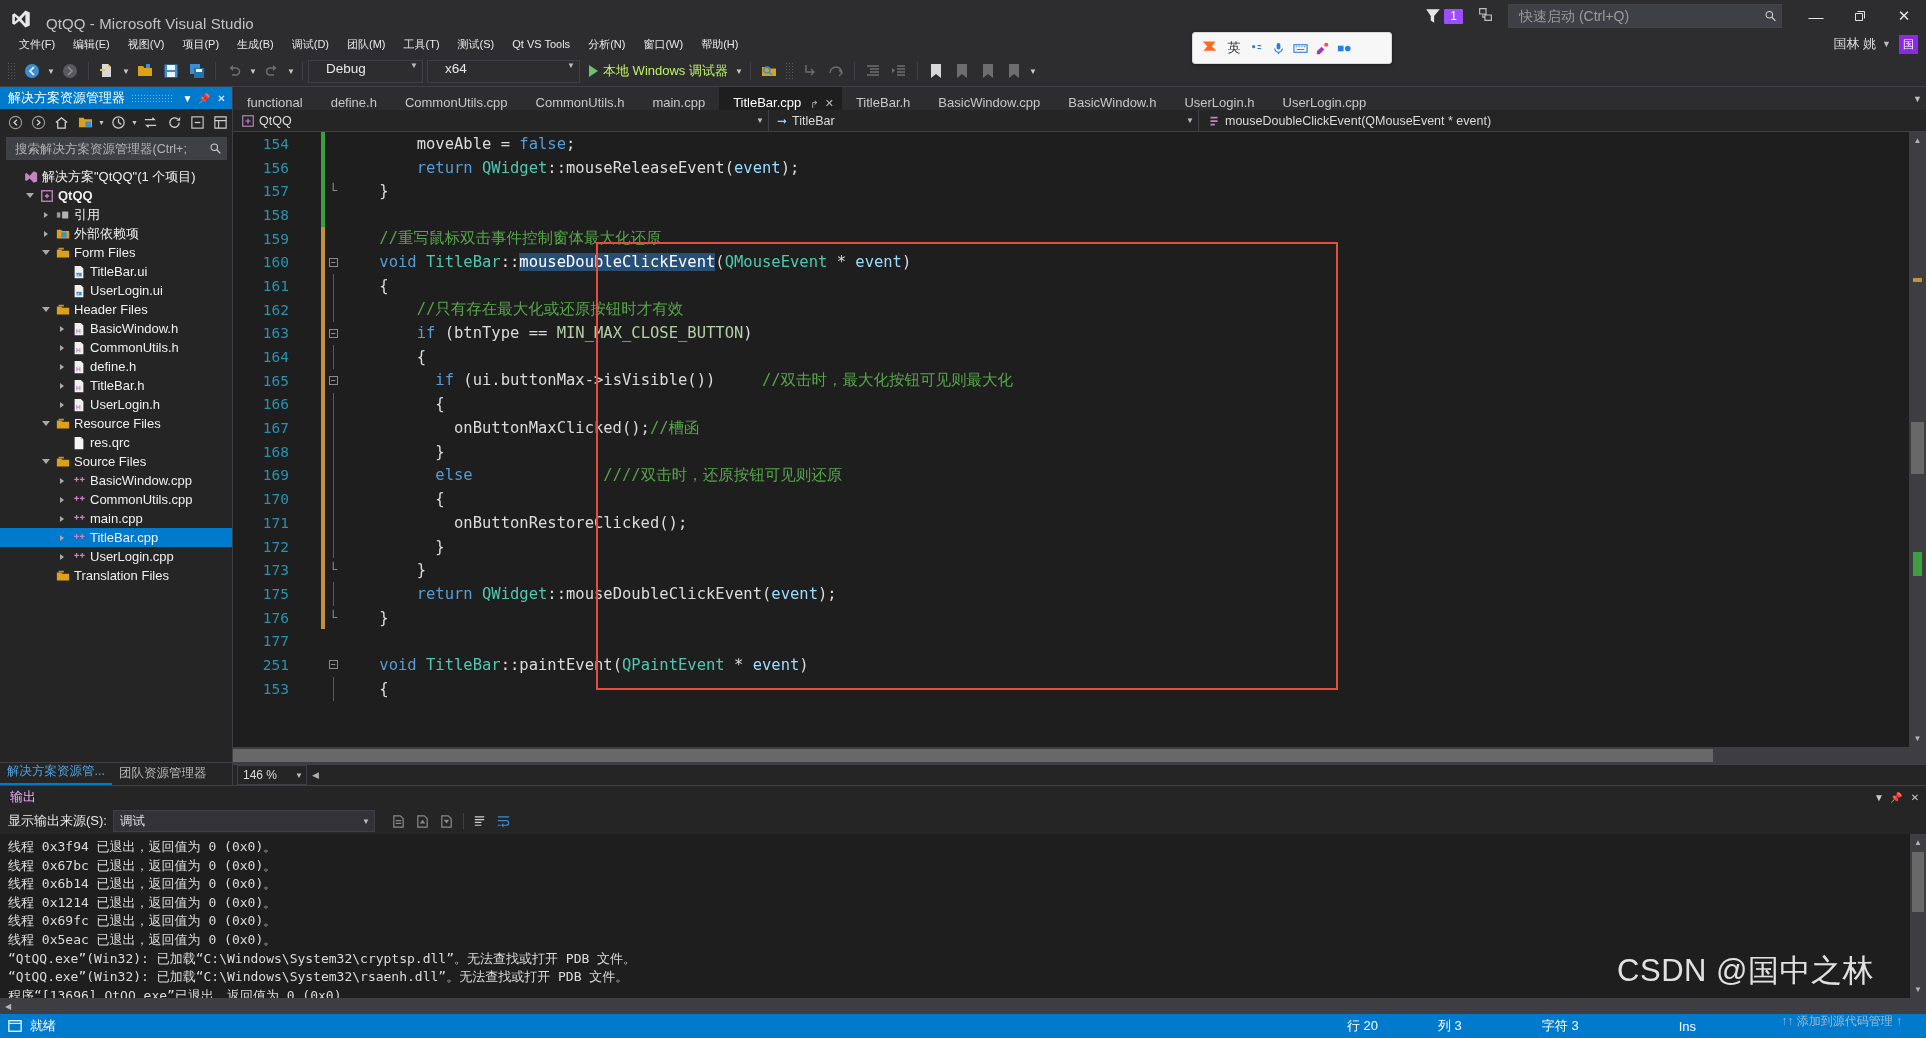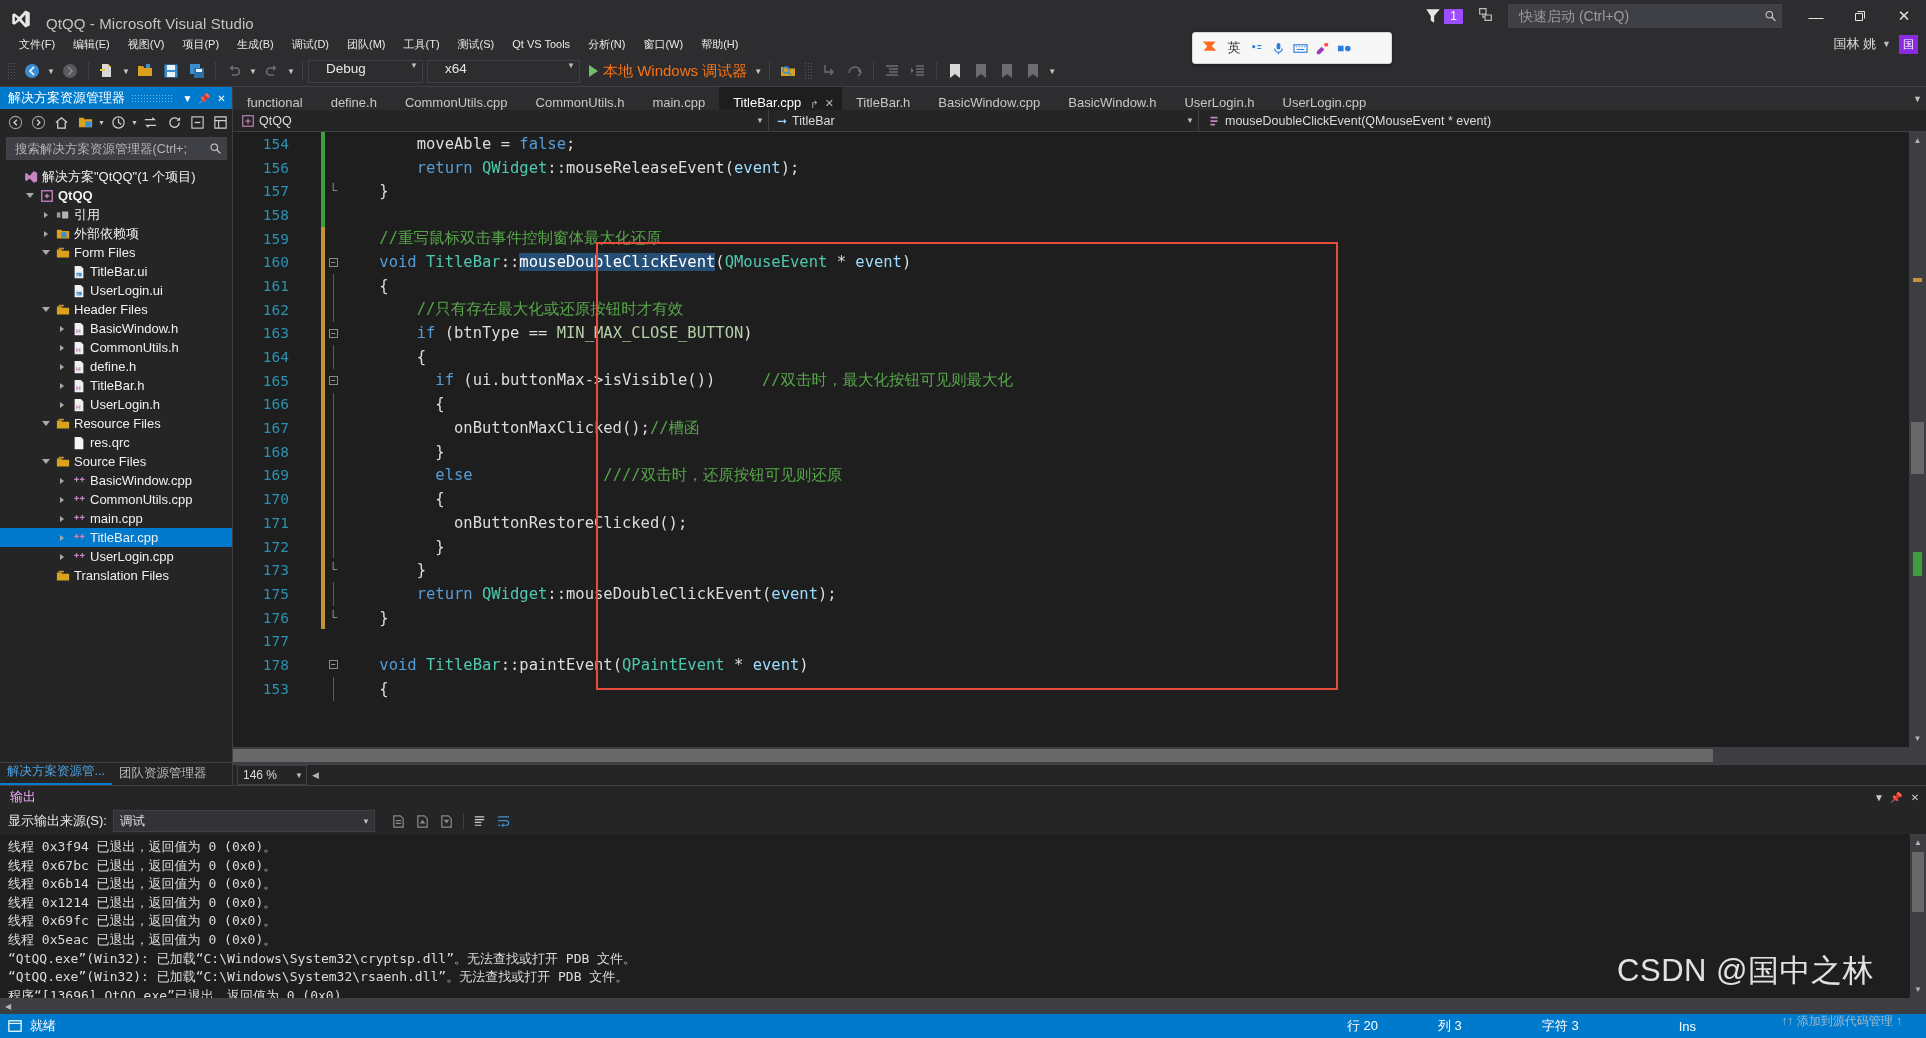--- a/index.html
+++ b/index.html
@@ -41,21 +41,21 @@
   .tb-ico{width:26px;height:24px;display:flex;align-items:center;justify-content:center;}
   .tb-ico svg{width:16px;height:16px;}
   .tb-caret{width:12px;height:24px;display:flex;align-items:center;justify-content:center;color:#c8c8c8;font-size:8px;}
   .tb-sep{width:1px;height:18px;background:#3f3f46;margin:0 5px;}
   .combo{height:21px;background:#2d2d30;border:1px solid #3f3f46;display:flex;align-items:flex-start;
     padding:0 4px 0 17px;font-size:13.5px;color:#e8e8e8;margin-right:4px;}
   .combo .cv{flex:1;white-space:nowrap;}
   .combo .cc{color:#bdbdbd;font-size:8px;margin-left:10px;}
   .run-btn{display:flex;align-items:center;height:24px;padding:0 5px;}
   .run-tri{width:0;height:0;border-left:9px solid #6ec06e;border-top:6px solid transparent;border-bottom:6px solid transparent;margin-right:5px;}
-  .run-label{font-size:15px;color:#f97316;white-space:nowrap;}
+  .run-label{font-size:13px;color:#bef264;white-space:nowrap;}
 
   
   .main{flex:1;display:flex;min-height:0;background:#252526;}
 
   
   .se{width:232px;background:#252526;display:flex;flex-direction:column;flex:0 0 auto;border-right:1px solid #3f3f46;}
   .se-head{height:22px;background:#007acc;display:flex;align-items:center;padding:0 2px 0 8px;}
   .se-title{font-size:13px;color:#fff;white-space:nowrap;}
   .se-dots{flex:1;margin:0 6px;height:8px;background-image:radial-gradient(circle,rgba(255,255,255,.45) 1px,transparent 1px);background-size:3px 3px;}
   .se-hbtn{width:17px;height:22px;display:flex;align-items:center;justify-content:center;color:#fff;font-size:10px;}
@@ -947,21 +947,21 @@
                 <span class="ln-text"><span>    }</span></span>
               </div>
               <div class="ln-row">
                 <span class="ln-num">177</span>
                 <span class="ln-glyph"></span>
                 <span class="ln-change"></span>
                 <span class="ln-fold"></span>
                 <span class="ln-text"></span>
               </div>
               <div class="ln-row">
-                <span class="ln-num">178</span>
+                <span class="ln-num">251</span>
                 <span class="ln-glyph"></span>
                 <span class="ln-change"></span>
                 <span class="ln-fold">
                   <span class="box">−</span>
                 </span>
                 <span class="ln-text"><span>    </span><span class="kw">void</span><span> </span><span class="cls">TitleBar</span><span>::</span><span>paintEvent</span><span>(</span><span class="cls">QPaintEvent</span><span> * </span><span class="par">event</span><span>)</span></span>
               </div>
               <div class="ln-row">
                 <span class="ln-num">153</span>
                 <span class="ln-glyph"></span>

